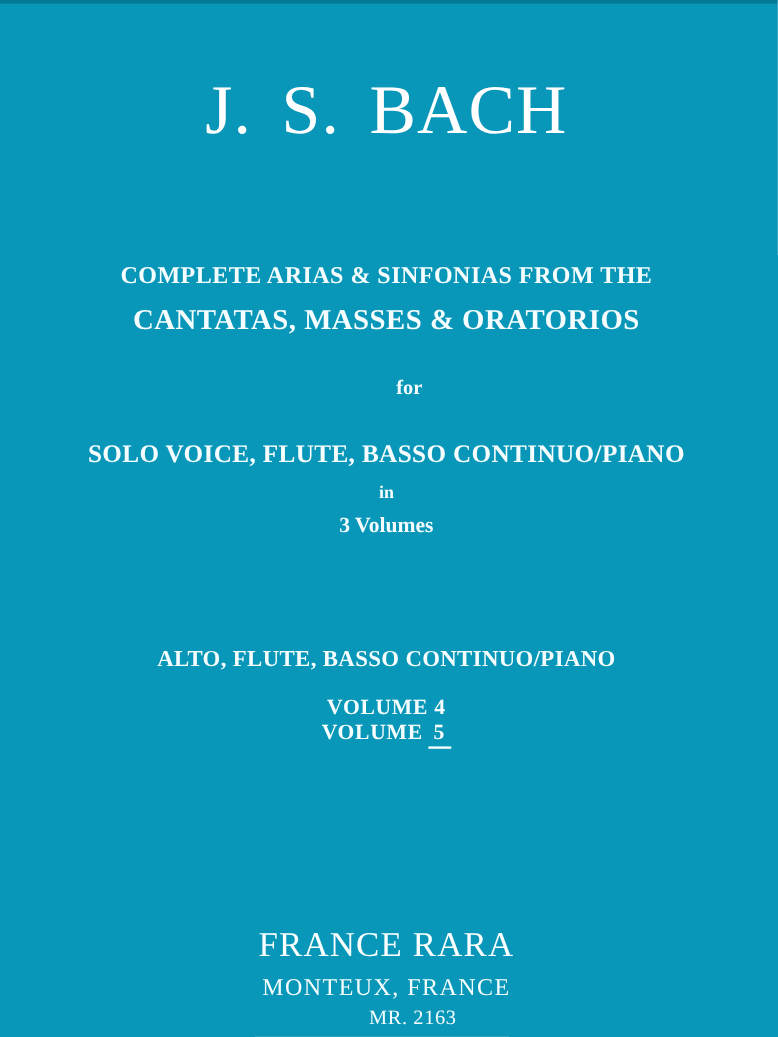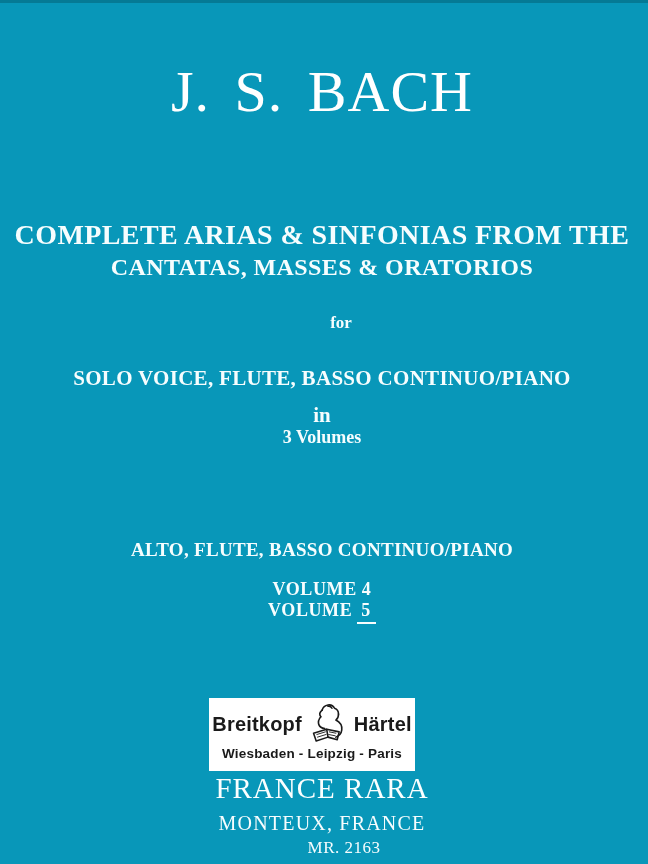--- a/index.html
+++ b/index.html
@@ -26,25 +26,25 @@
   }
   .composer{
     top:58px;
     margin:0;
     font-size:58px;
     font-weight:400;
     letter-spacing:1px;
     word-spacing:9px;
     color:#ffffff;
   }
-  .work-line1{top:219px;font-size:28px;font-weight:bold;letter-spacing:0.4px;font-family:Liberation Serif, serif;}
+  .work-line1{top:219px;font-size:20px;font-weight:bold;letter-spacing:0.4px;font-family:Liberation Serif, serif;}
   .work-line2{top:254px;font-size:24px;font-weight:bold;letter-spacing:0.4px;}
   .for-word{top:313px;font-size:17px;font-weight:bold;padding-left:38px;}
   .instrumentation{top:366px;font-size:21px;font-weight:bold;letter-spacing:0.3px;}
-  .in-word{top:403px;font-size:21px;font-weight:bold;text-align:center;}
+  .in-word{top:403px;font-size:15px;font-weight:bold;text-align:center;}
   .volumes-note{top:427px;font-size:18px;font-weight:bold;}
   .edition-line{top:539px;font-size:19px;font-weight:bold;letter-spacing:0.3px;}
   .volume-line1{top:579px;font-size:18px;font-weight:bold;letter-spacing:0.6px;}
   .volume-line2{top:600px;font-size:18px;font-weight:bold;letter-spacing:0.6px;}
   .volume-number{
     display:inline-block;
     margin-left:5px;
     padding:0 5px 1px 4px;
     border-bottom:2px solid #f6fdfe;
   }
@@ -100,49 +100,20 @@
   <div class="center-line volumes-note">3 Volumes</div>
 
   <div class="center-line edition-line">ALTO, FLUTE, BASSO CONTINUO/PIANO</div>
 
   <div class="center-line volume-line1">VOLUME 4</div>
 
   <div class="center-line volume-line2">
     <span>VOLUME</span><span class="volume-number">5</span>
   </div>
 
-  <div class="logo-box">
-    <div class="logo-row">
-      <span class="logo-name">Breitkopf</span>
-      <svg class="bear-icon" width="40" height="42" viewBox="0 0 60 64" xmlns="http://www.w3.org/2000/svg">
-        <g fill="none" stroke="#1a1a1a" stroke-width="2.4" stroke-linecap="round" stroke-linejoin="round">
-
-          <path d="M19 21 Q15 16 21 11"></path>
-
-          <path d="M21 11 Q23 4 30 3 Q37 2 40 8 Q46 10 46 17"></path>
-
-          <path d="M30 5 Q34 4 36 8"></path>
-
-          <path d="M46 17 Q46 23 42 26 Q52 31 51 41 Q50 49 42 52"></path>
-
-          <path d="M19 21 Q14 27 16 33 Q18 38 25 39"></path>
-
-          <path d="M8 46 L28 40 L30 52 L12 58 Z"></path>
-
-          <path d="M28 40 L47 44 L44 56 L30 52"></path>
-
-          <path d="M13 48 L26 44 M14 52 L27 48" stroke-width="1.4"></path>
-
-          <path d="M32 44 L42 46 M31 48 L41 50" stroke-width="1.4"></path>
-        </g>
-      </svg>
-      <span class="logo-name">Härtel</span>
-    </div>
-    <div class="logo-cities">Wiesbaden - Leipzig - Paris</div>
-  </div>
 
   <div class="center-line imprint-publisher">FRANCE RARA</div>
 
   <div class="center-line imprint-location">MONTEUX, FRANCE</div>
 
   <div class="center-line imprint-catalog">MR. 2163</div>
 
 </div>
 
 </body></html>

